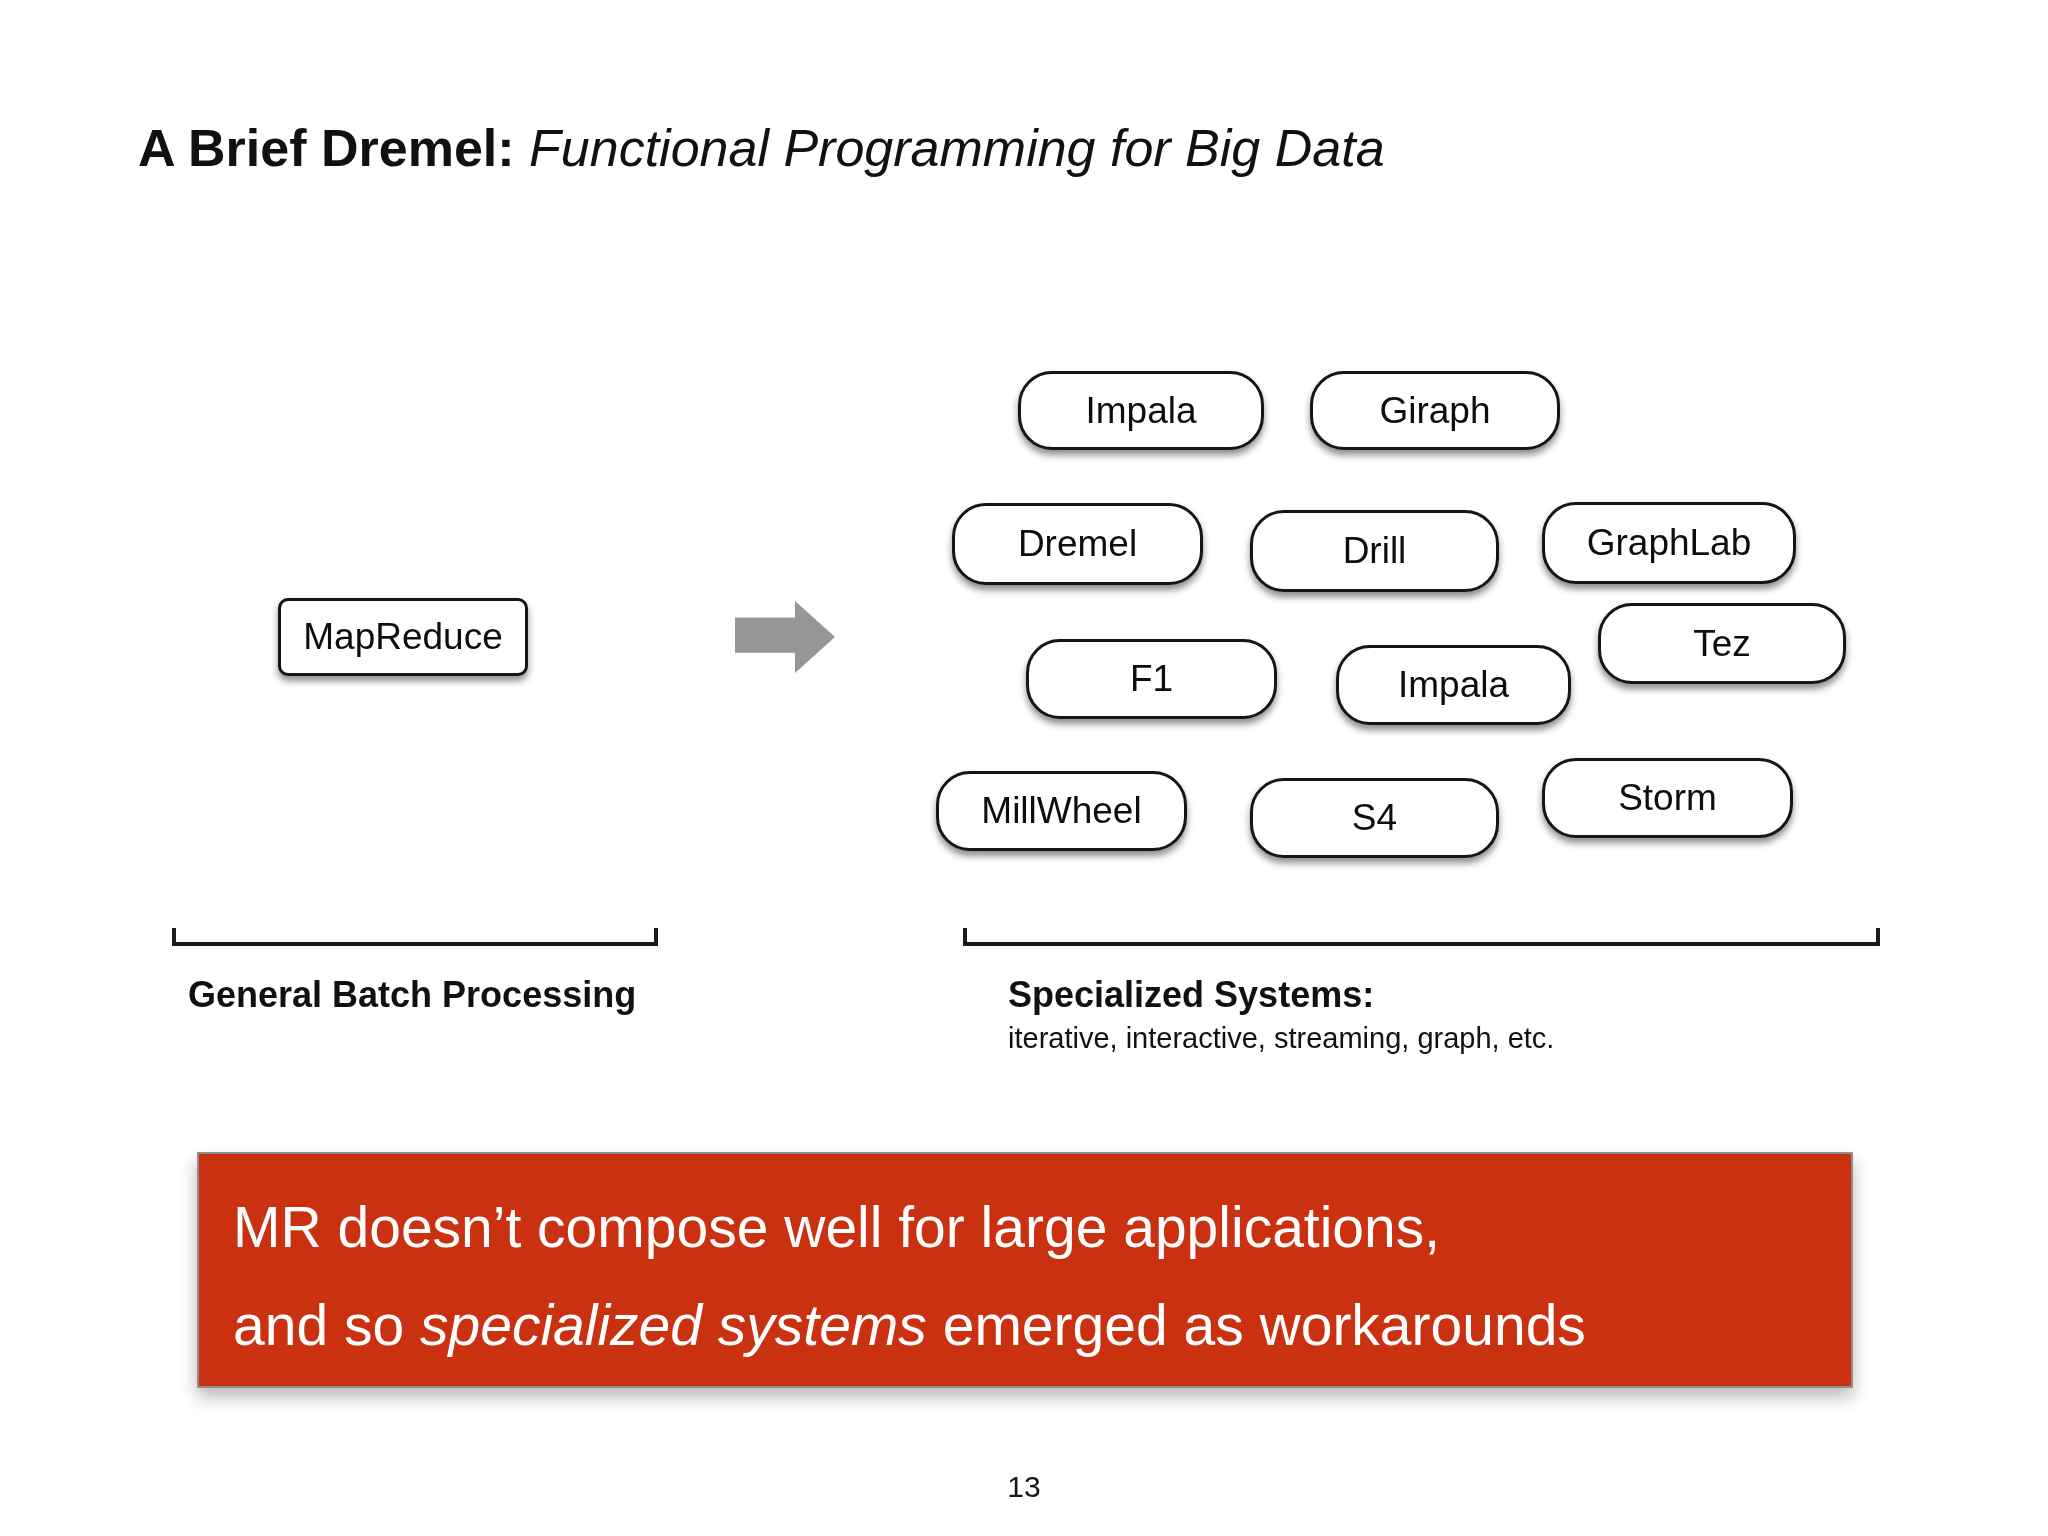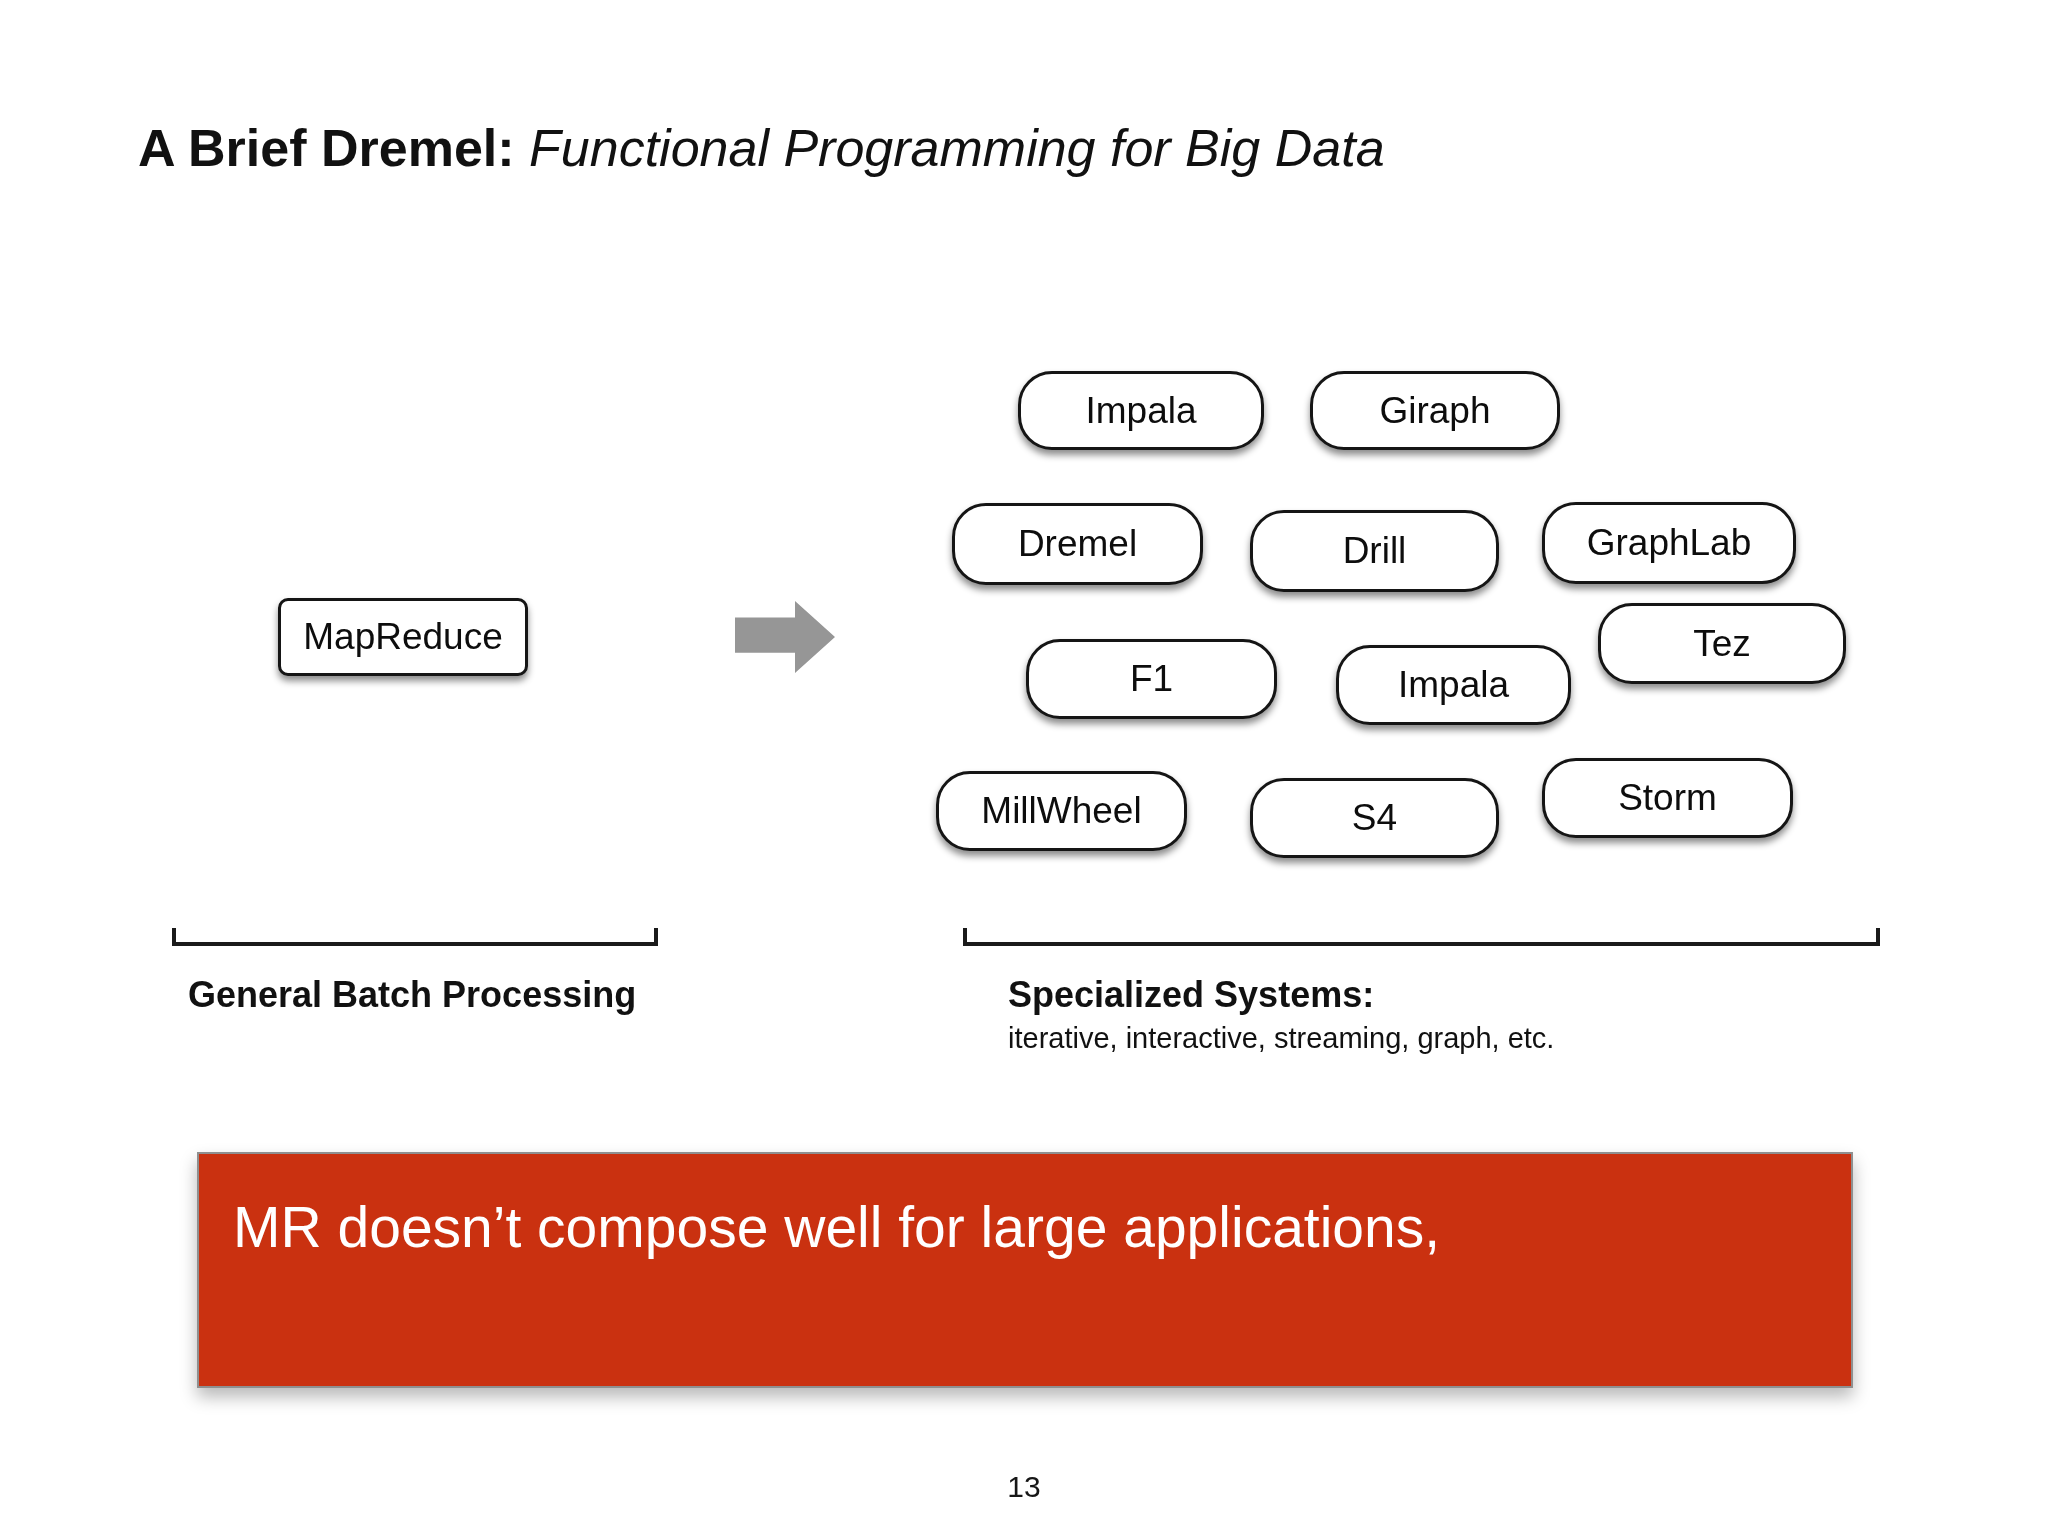--- a/index.html
+++ b/index.html
@@ -103,15 +103,16 @@
 
 <div class="bracket" id="bracket-left"></div>
 <div class="bracket" id="bracket-right"></div>
 
 <div class="abs caption-bold" id="caption-left">General Batch Processing</div>
 <div class="abs caption-bold" id="caption-right">Specialized Systems:</div>
 <div class="abs" id="caption-right-sub">iterative, interactive, streaming, graph, etc.</div>
 
 <div class="abs" id="callout">
   <div><span>MR doesn’t compose well for large applications,</span></div>
+  <div><span>and so </span><span class="c-italic">specialized systems</span><span> emerged as workarounds</span></div>
 </div>
 
 <div class="abs" id="page-number">13</div>
 
 </body></html>

